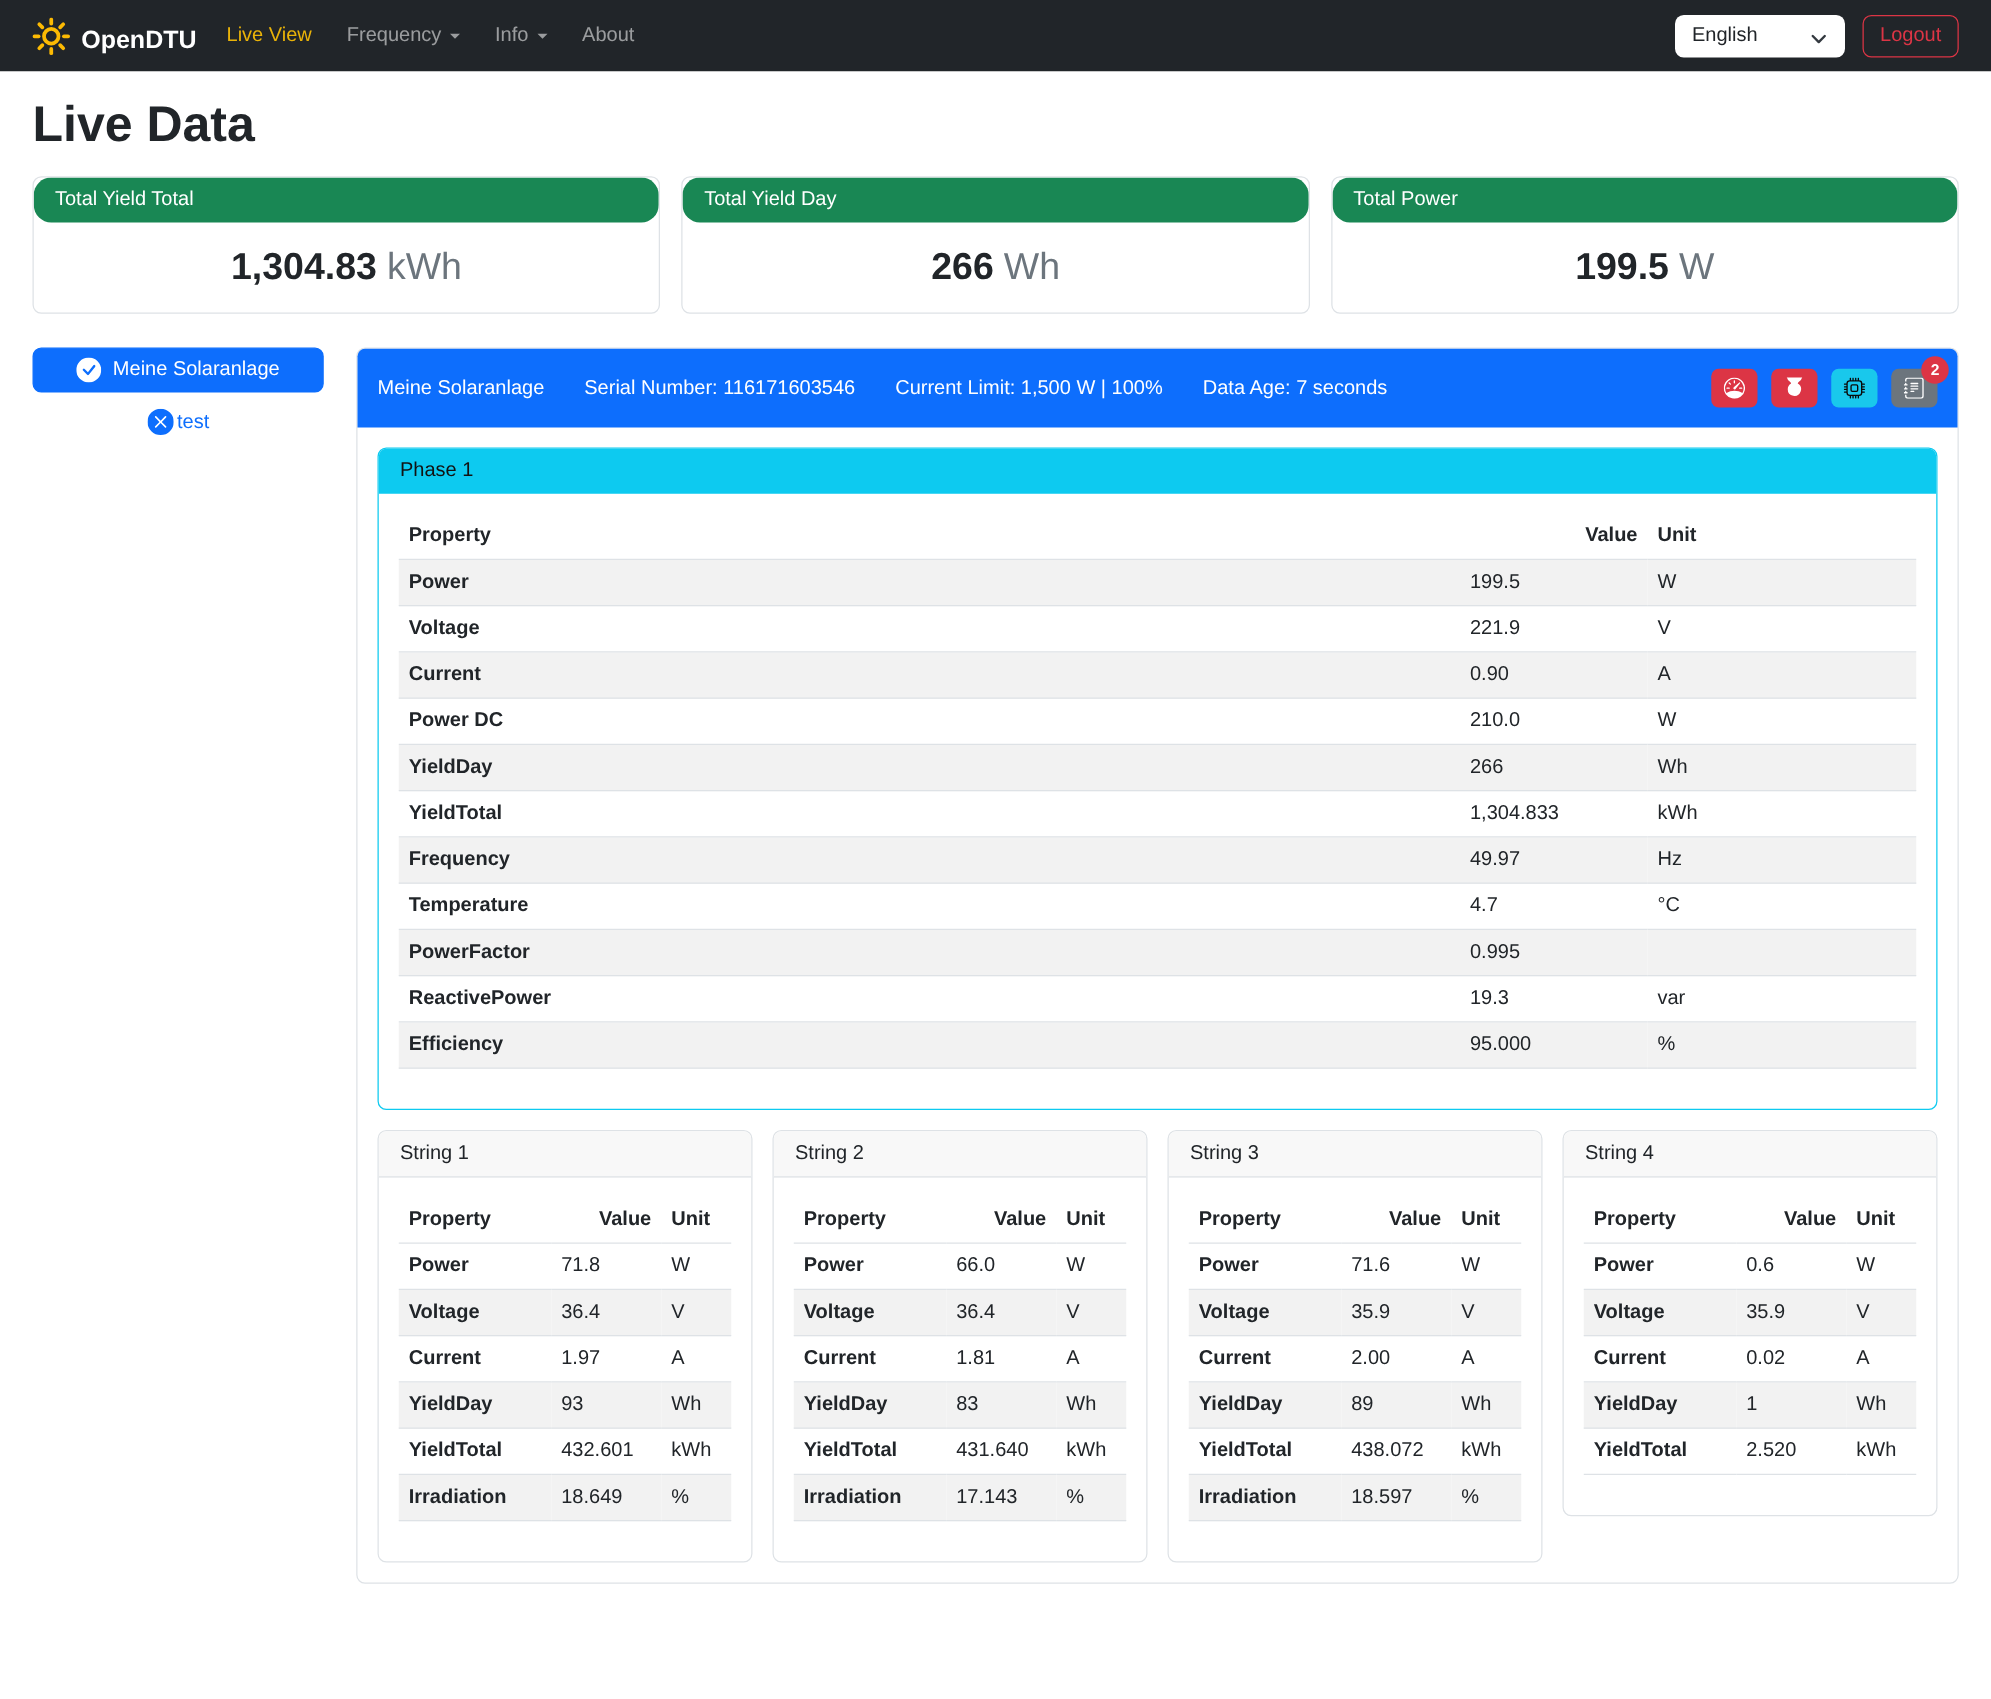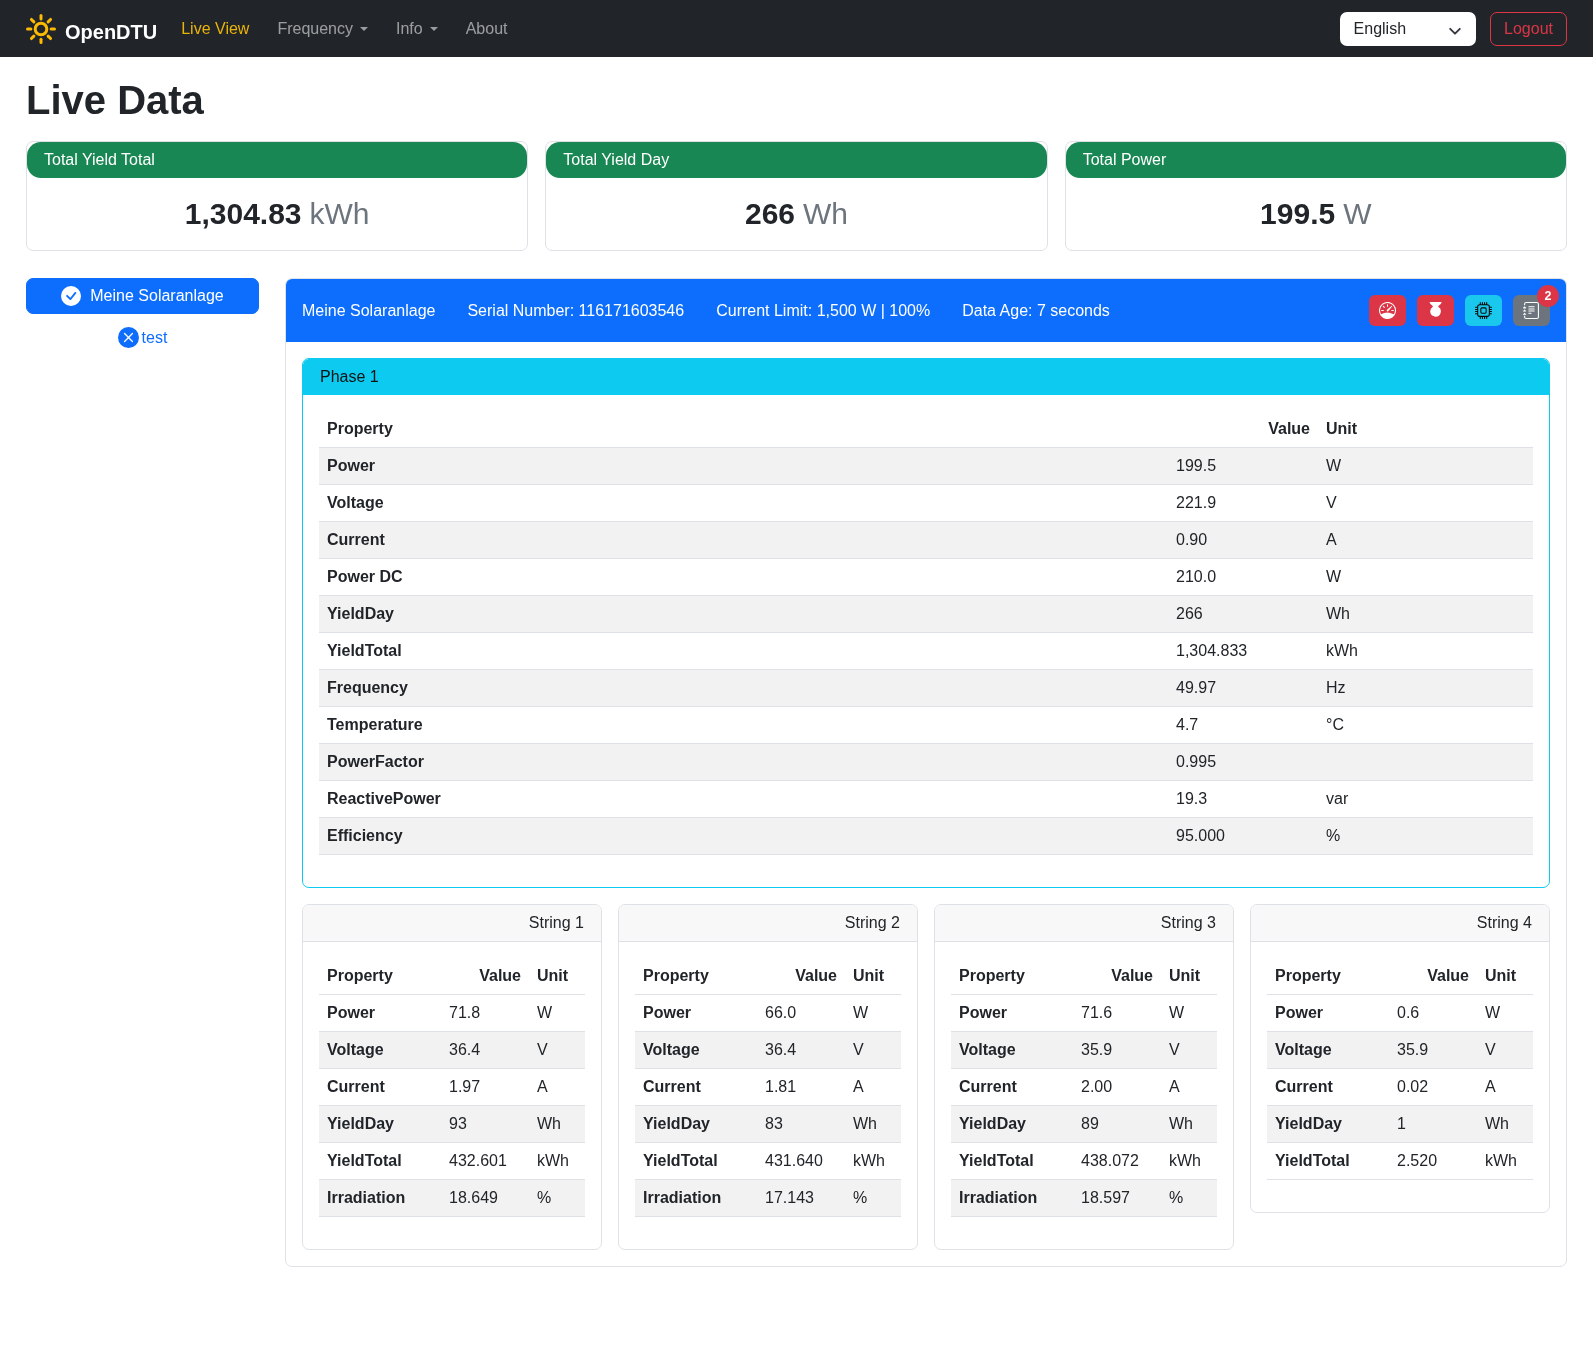--- a/index.html
+++ b/index.html
@@ -63,21 +63,21 @@
   table.data th,table.data td{padding:9px 8px;border-bottom:1px solid var(--border);text-align:left;font-size:16px;}
   table.data th.val{text-align:right;}
   td.prop{font-weight:700;}
   td.val{text-align:right;}
   .table-phase tbody tr:nth-child(odd) td{background:var(--stripe);}
   .table-string tbody tr:nth-child(even) td{background:var(--stripe);}
 
   
   .strings-row{display:flex;gap:16px;align-items:flex-start;}
   .string-card{flex:1;border:1px solid var(--border);border-radius:7px;background:#fff;overflow:hidden;}
-  .string-card .head{background:#f8f8f8;border-bottom:1px solid var(--border);padding:9px 17px;text-align:right;}
+  .string-card .head{background:#f8f8f8;border-bottom:1px solid var(--border);padding:9px 17px;}
   .string-card .body{padding:16px;}
 
   svg{display:block}
 </style>
 </head>
 <body>
 
 <nav class="navbar">
   <div class="brand">
     <span>

